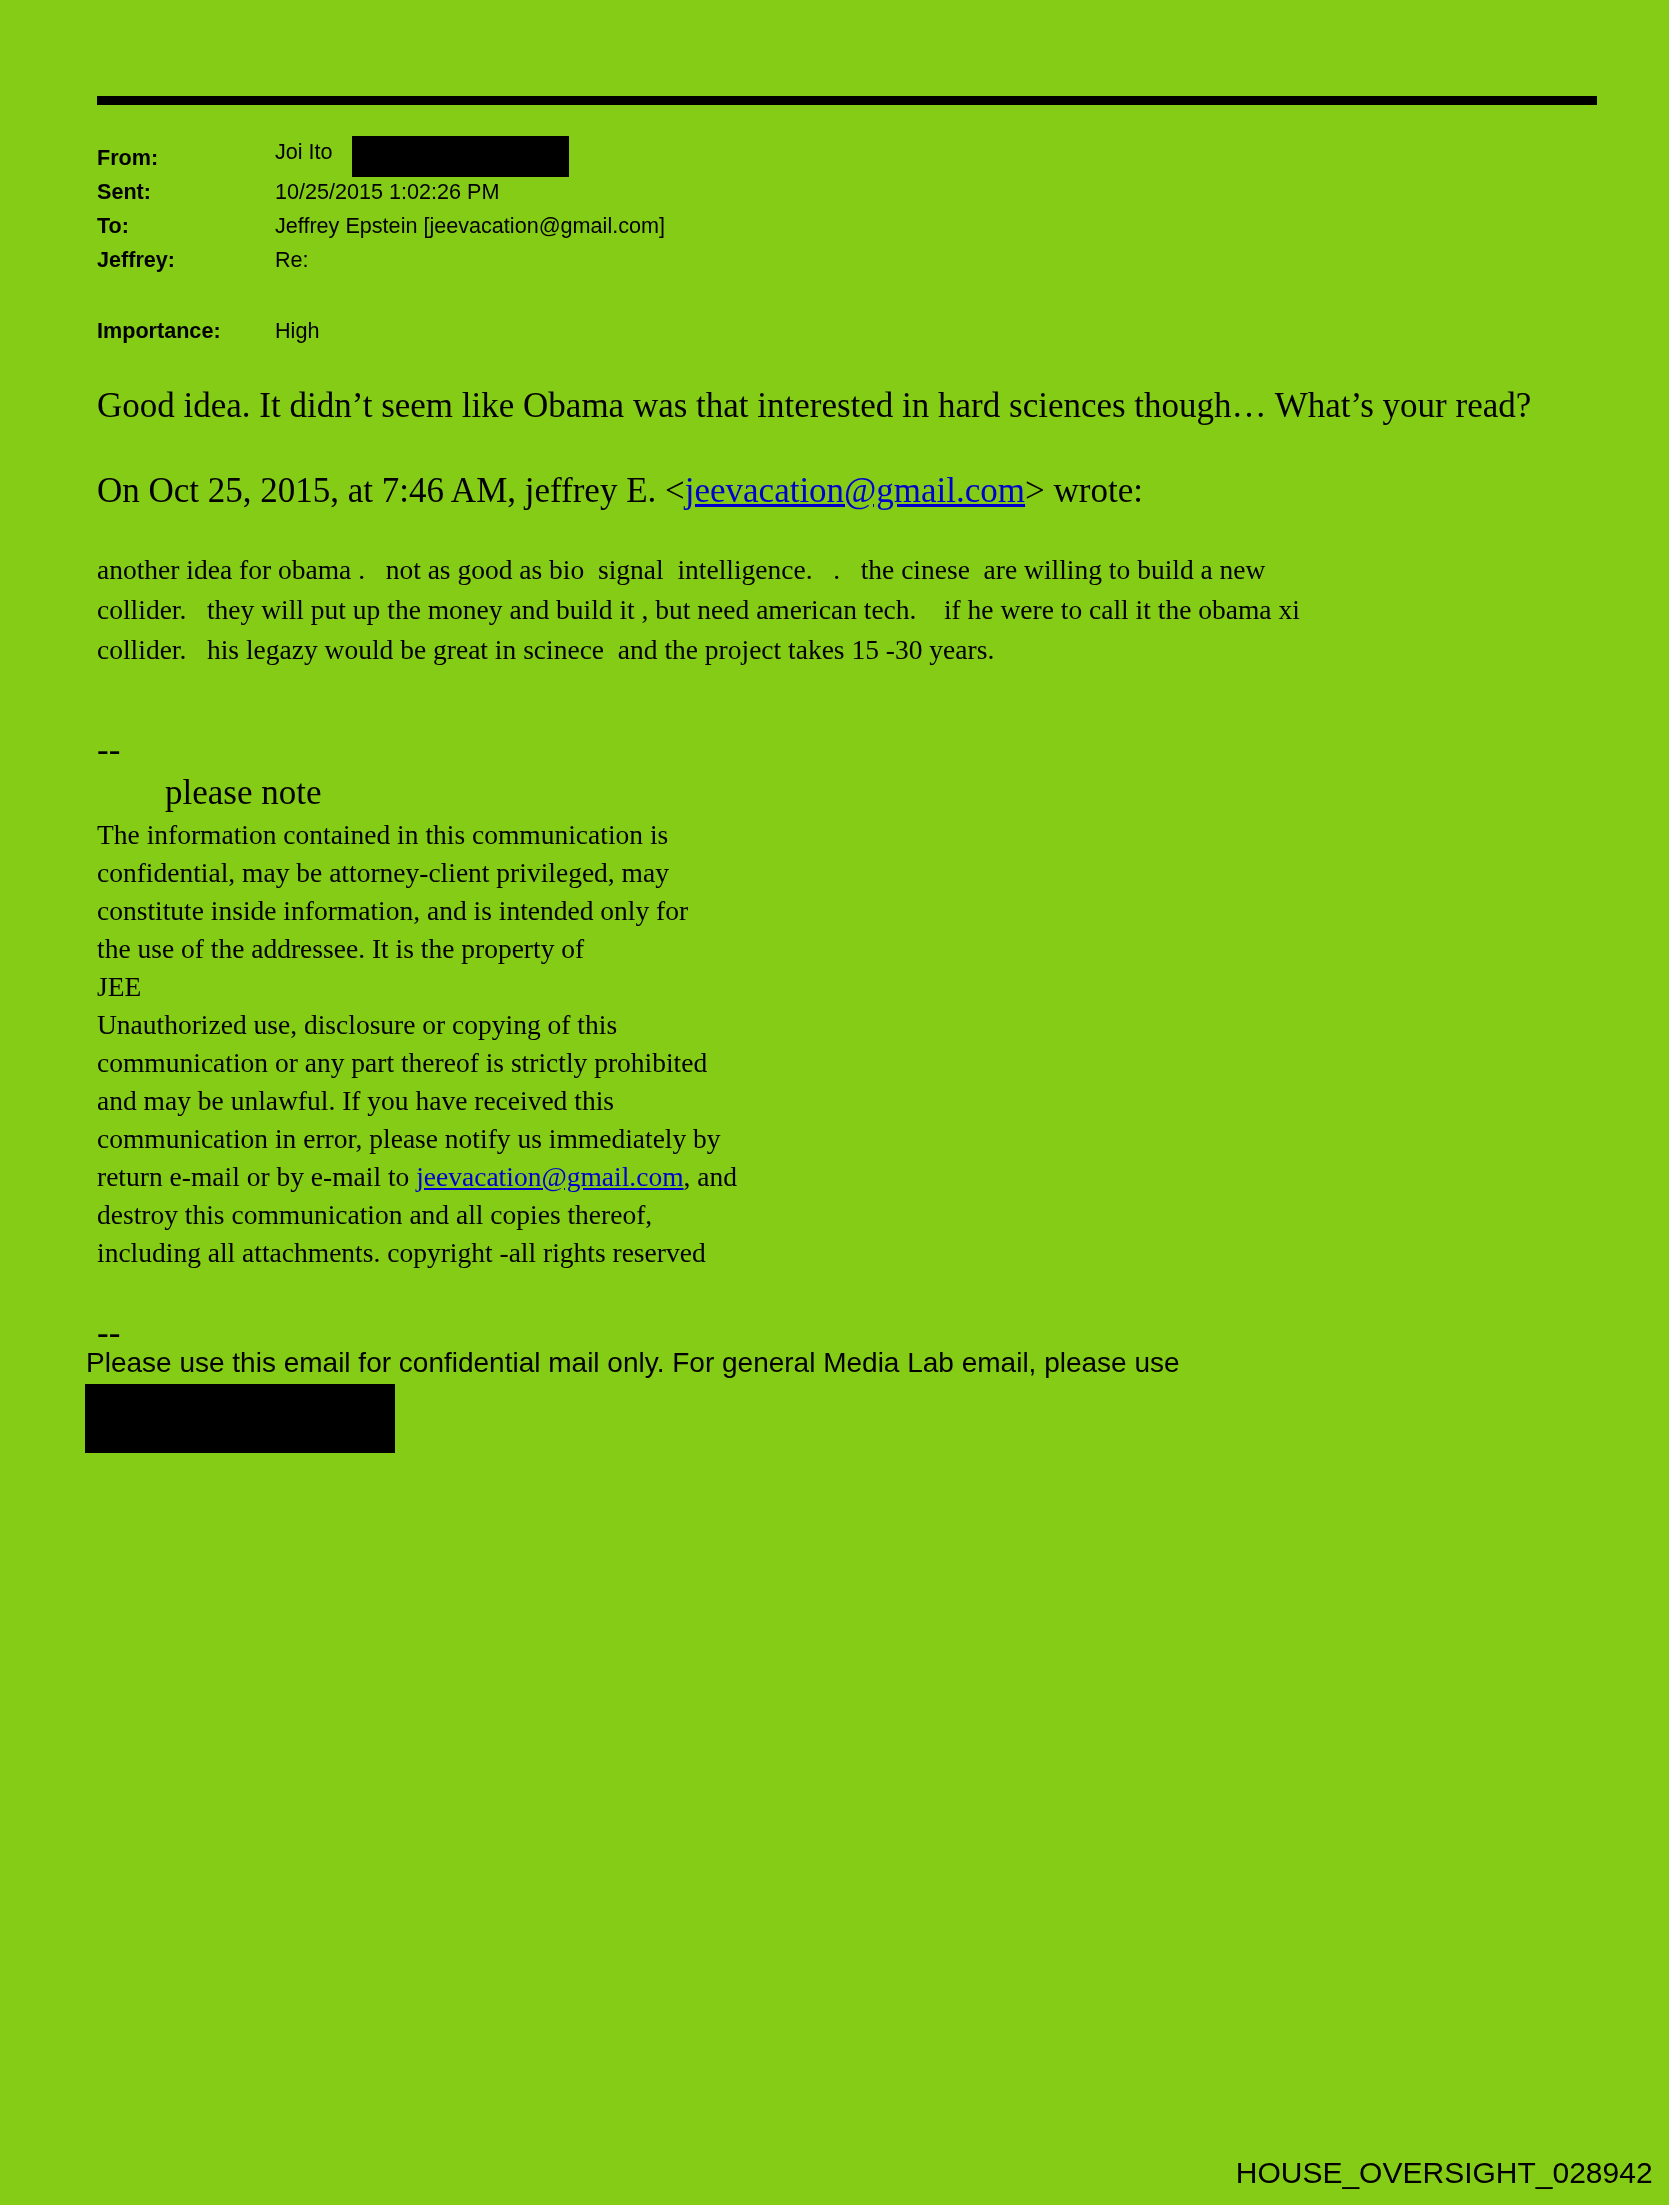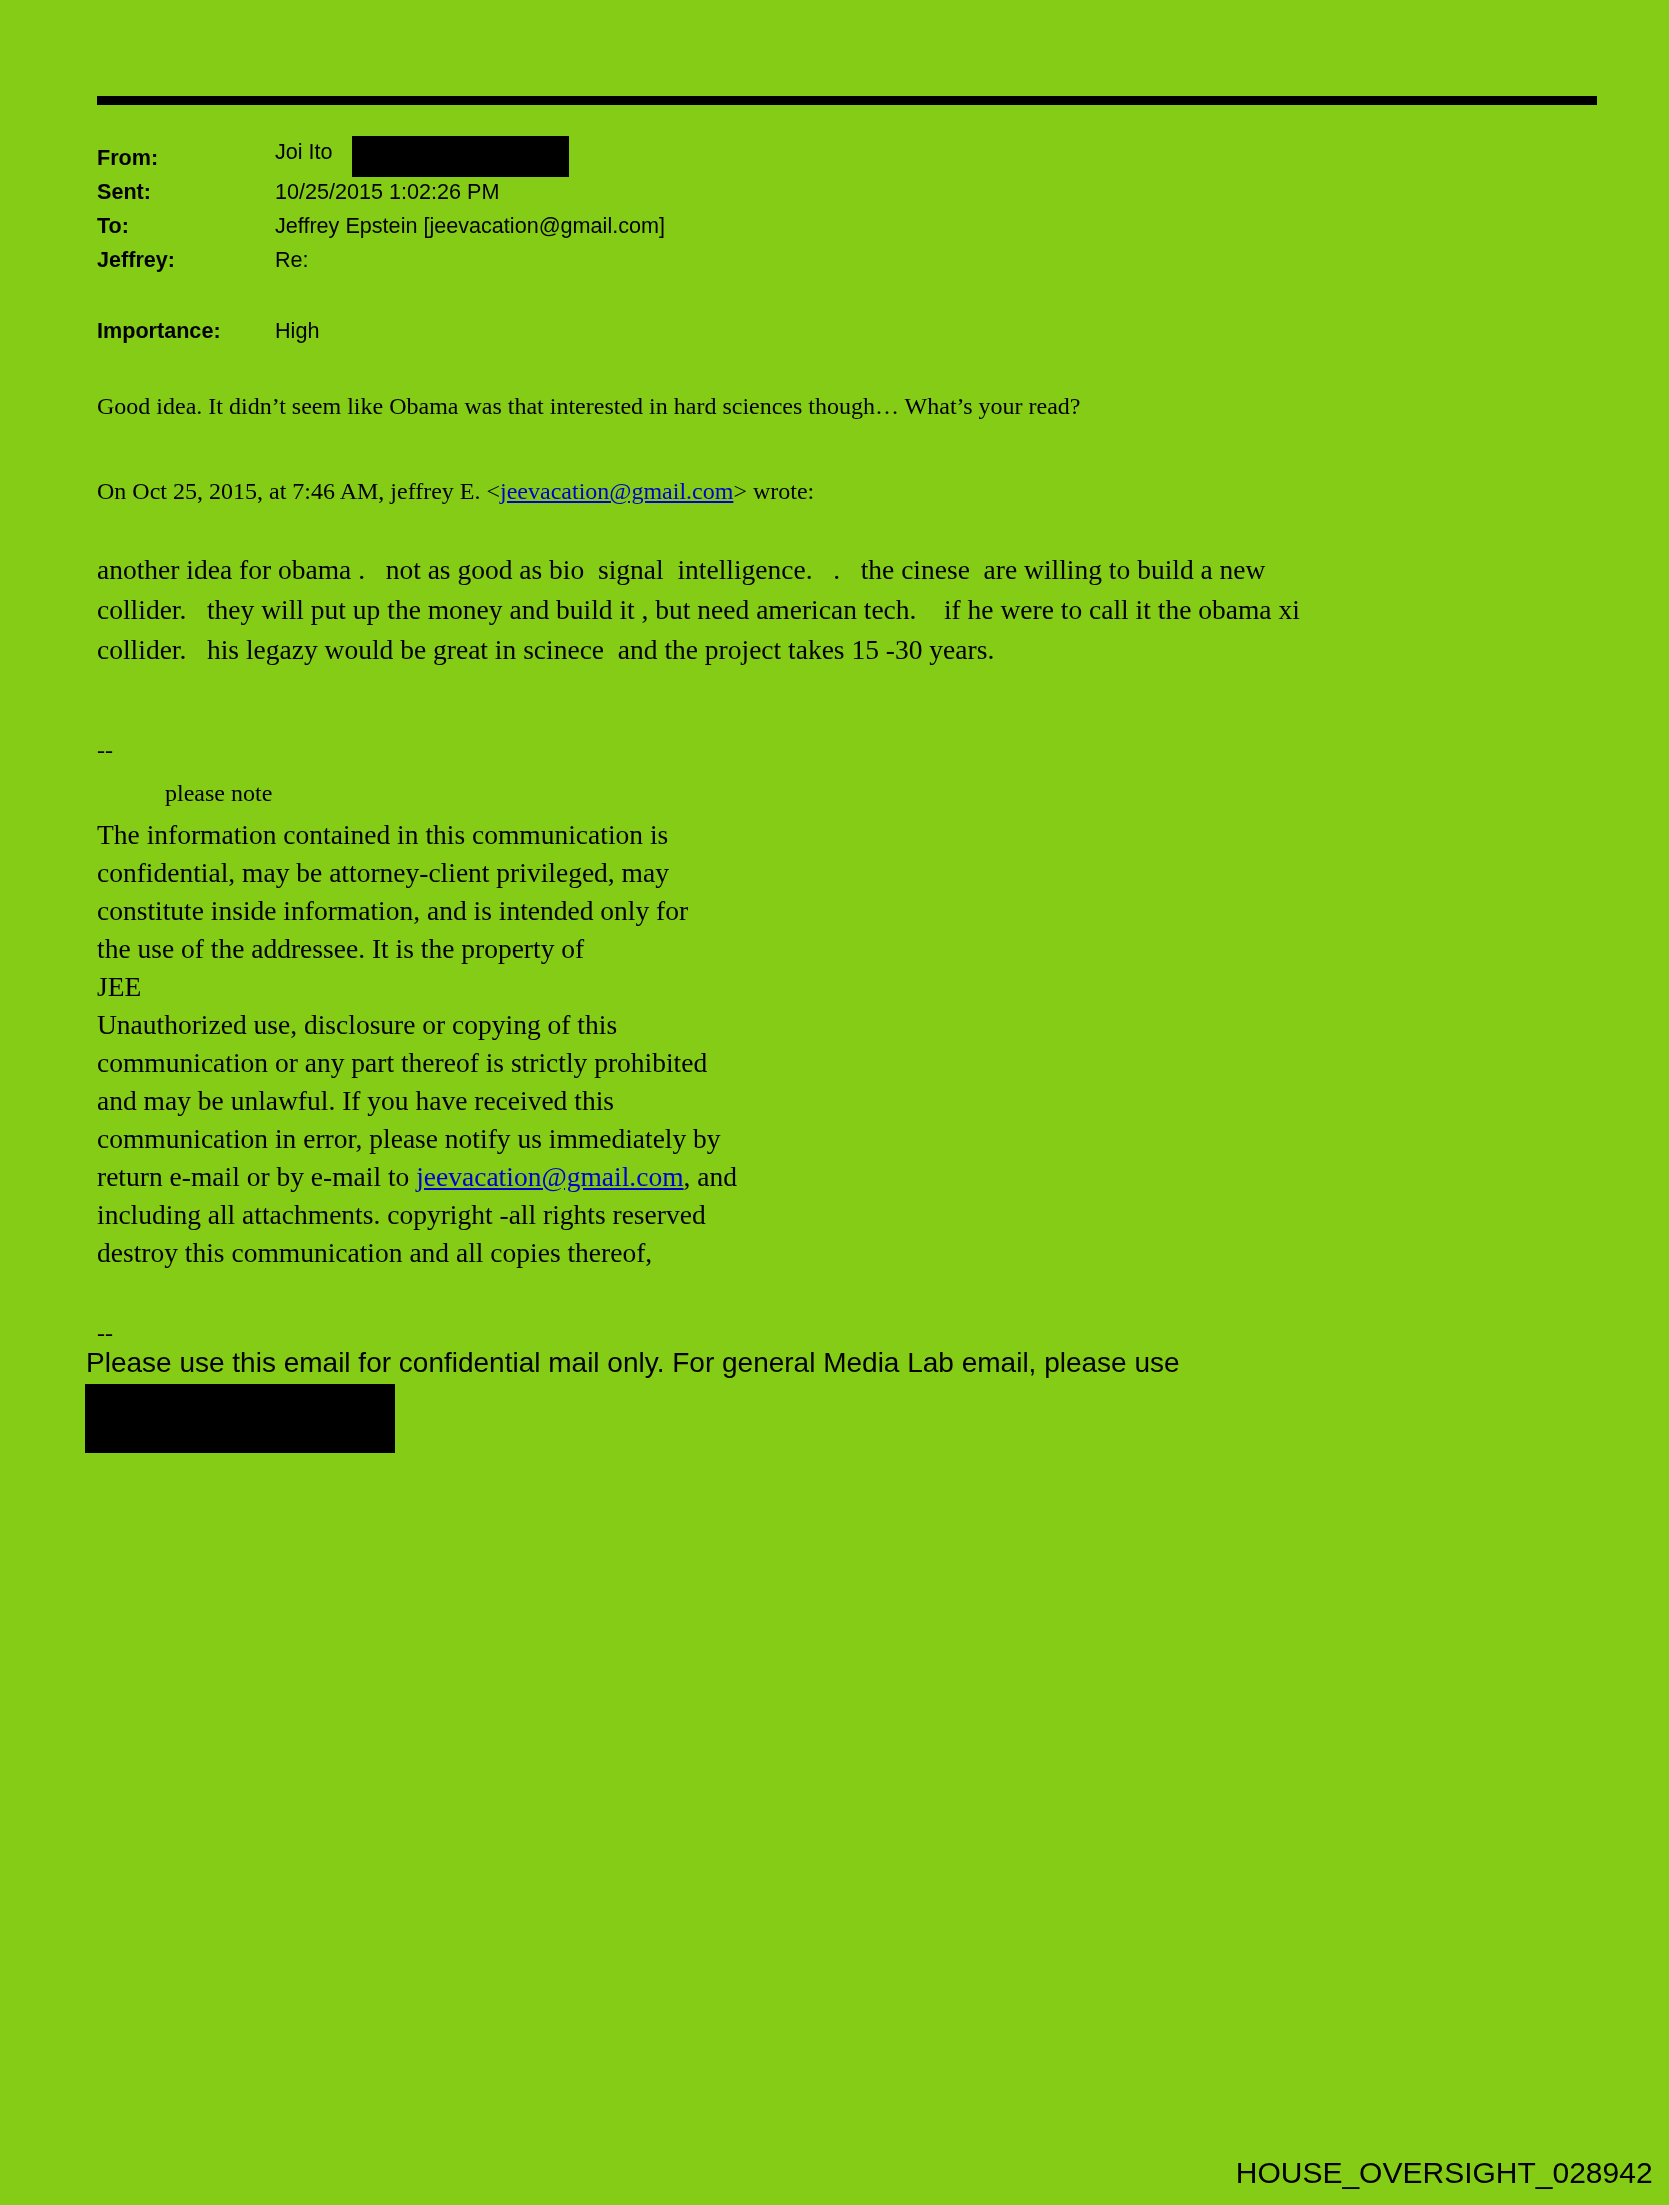--- a/index.html
+++ b/index.html
@@ -36,21 +36,21 @@
   .hvalue {
     position: absolute;
     left: 275px;
     font-family: "Liberation Sans", sans-serif;
     font-size: 21.6px;
     line-height: 26px;
     white-space: pre;
   }
   .serif-line {
     position: absolute;
-    font-size: 24px;
+    font-size: 35px;
     line-height: 34px;
     white-space: pre;
   }
   .serif-block {
     position: absolute;
     font-size: 27.5px;
   }
   .serif-block > div { white-space: pre; }
   .sans-line {
     position: absolute;
@@ -117,22 +117,22 @@
     <div>The information contained in this communication is</div>
     <div>confidential, may be attorney-client privileged, may</div>
     <div>constitute inside information, and is intended only for</div>
     <div>the use of the addressee. It is the property of</div>
     <div>JEE</div>
     <div>Unauthorized use, disclosure or copying of this</div>
     <div>communication or any part thereof is strictly prohibited</div>
     <div>and may be unlawful. If you have received this</div>
     <div>communication in error, please notify us immediately by</div>
     <div><span>return e-mail or by e-mail to </span><a class="email-link">jeevacation@gmail.com</a><span>, and</span></div>
+    <div>destroy this communication and all copies thereof,</div>
     <div>including all attachments. copyright -all rights reserved</div>
-    <div>destroy this communication and all copies thereof,</div>
   </div>
 
   <div class="serif-line" style="left:97px; top:1316px">--</div>
   <div class="sans-line" style="left:86px; top:1346px">Please use this email for confidential mail only. For general Media Lab email, please use</div>
   <div class="redaction" style="left:85px; top:1384px; width:310px; height:69px"></div>
 
   <div class="docid">HOUSE_OVERSIGHT_028942</div>
 
 </div>
 

